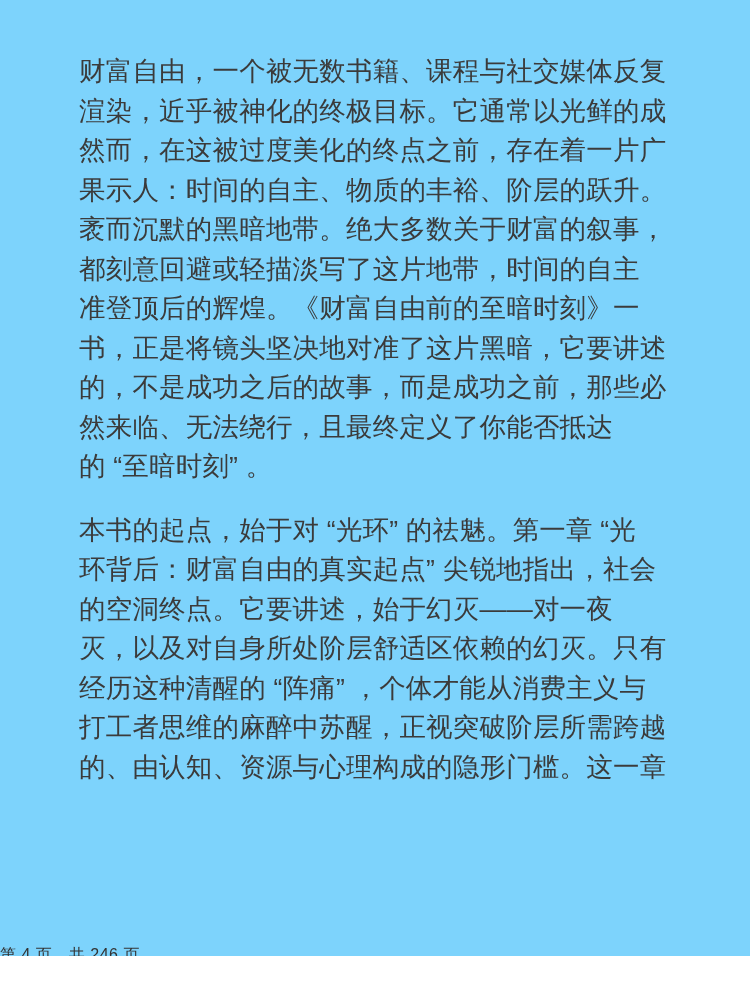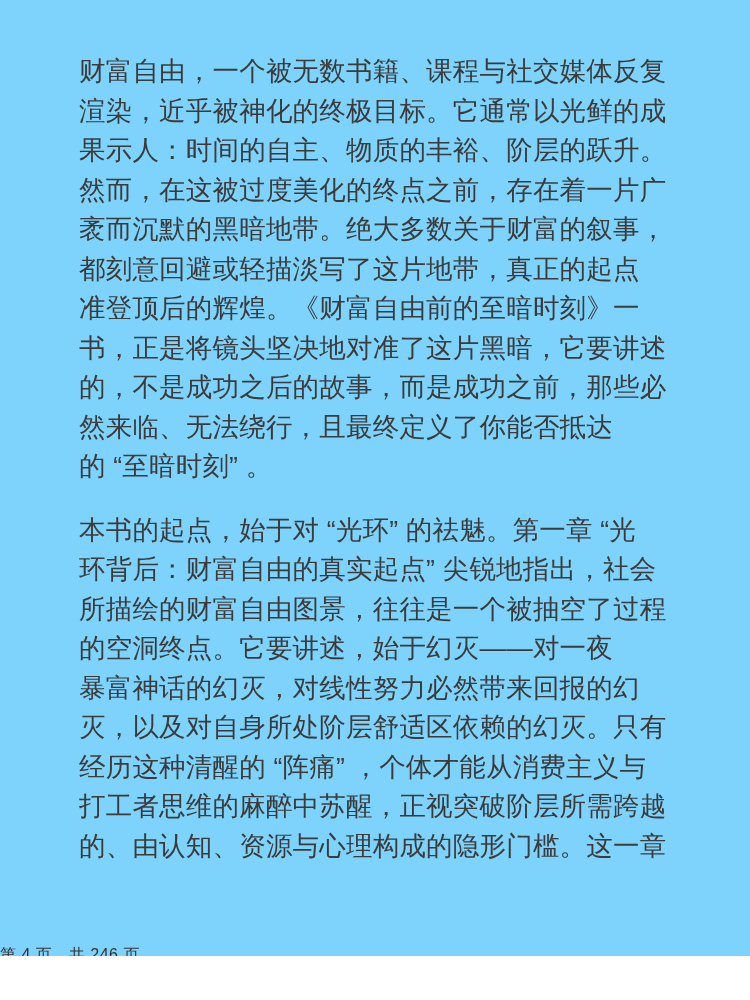--- a/index.html
+++ b/index.html
@@ -50,37 +50,35 @@
 </style>
 </head>
 <body>
 
 <div class="page">
   <div class="content">
 
     <p class="para">
       <span class="text-line">财富自由，一个被无数书籍、课程与社交媒体反复</span>
       <span class="text-line">渲染，近乎被神化的终极目标。它通常以光鲜的成</span>
+      <span class="text-line">然而，在这被过度美化的终点之前，存在着一片广</span>
       <span class="text-line">果示人：时间的自主、物质的丰裕、阶层的跃升。</span>
-      <span class="text-line">然而，在这被过度美化的终点之前，存在着一片广</span>
       <span class="text-line">袤而沉默的黑暗地带。绝大多数关于财富的叙事，</span>
-      <span class="text-line">都刻意回避或轻描淡写了这片地带，真正的起点</span>
+      <span class="text-line">都刻意回避或轻描淡写了这片地带，时间的自主</span>
       <span class="text-line">准登顶后的辉煌。《财富自由前的至暗时刻》一</span>
       <span class="text-line">书，正是将镜头坚决地对准了这片黑暗，它要讲述</span>
       <span class="text-line">的，不是成功之后的故事，而是成功之前，那些必</span>
       <span class="text-line">然来临、无法绕行，且最终定义了你能否抵达</span>
       <span class="text-line">的 “至暗时刻” 。</span>
     </p>
 
     <p class="para">
       <span class="text-line">本书的起点，始于对 “光环” 的祛魅。第一章 “光</span>
       <span class="text-line">环背后：财富自由的真实起点” 尖锐地指出，社会</span>
-      <span class="text-line">所描绘的财富自由图景，往往是一个被抽空了过程</span>
       <span class="text-line">的空洞终点。它要讲述，始于幻灭——对一夜</span>
-      <span class="text-line">暴富神话的幻灭，对线性努力必然带来回报的幻</span>
       <span class="text-line">灭，以及对自身所处阶层舒适区依赖的幻灭。只有</span>
       <span class="text-line">经历这种清醒的 “阵痛” ，个体才能从消费主义与</span>
       <span class="text-line">打工者思维的麻醉中苏醒，正视突破阶层所需跨越</span>
       <span class="text-line">的、由认知、资源与心理构成的隐形门槛。这一章</span>
     </p>
 
   </div>
 
   <div class="footer">
     <span>第 4 页，共 246 页</span>

